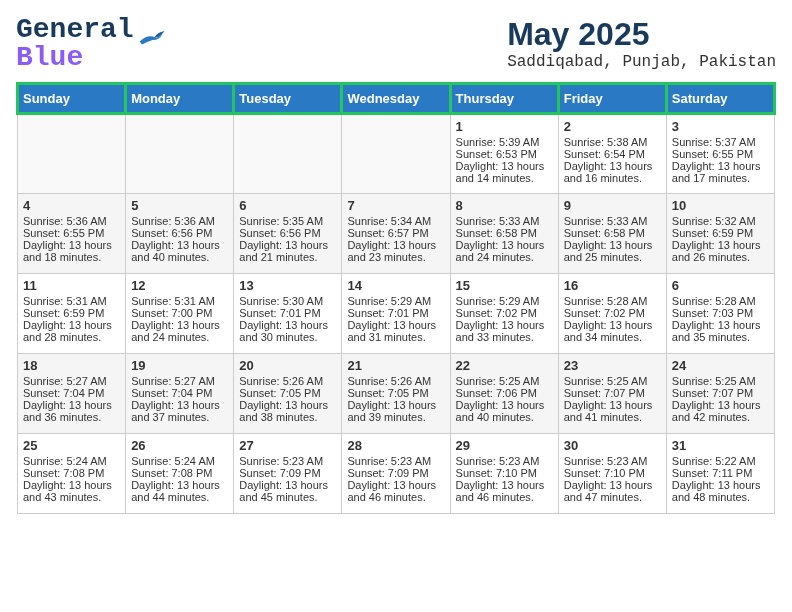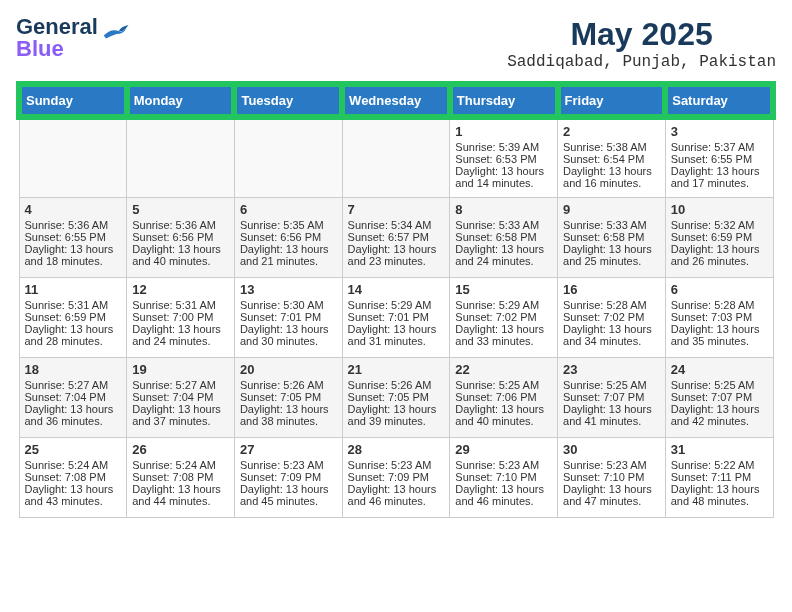--- a/index.html
+++ b/index.html
@@ -15,36 +15,37 @@
       justify-content: space-between;
       align-items: flex-start;
       margin-bottom: 10px;
     }
     .logo {
       display: flex;
       flex-direction: column;
       align-items: flex-start;
     }
     .logo-text {
-      font-size: 22px;
+      font-size: 28px;
       font-weight: bold;
       color: #1a3a5c;
       line-height: 1;
+      font-family: Liberation Mono, monospace;
     }
     .logo-text span.blue {
       color: #8b5cf6;
     }
     .logo-bird {
       width: 30px;
       height: 18px;
       margin-left: 48px;
       margin-top: -8px;
     }
     .title-section {
-      text-align: center;
+      text-align: left;
     }
     .month-year {
       font-size: 32px;
       font-weight: bold;
       color: #1a3a5c;
     }
     .location {
       font-size: 16px;
       color: #333;
       font-family: Liberation Mono, monospace;
@@ -54,21 +55,21 @@
       border-collapse: collapse;
       table-layout: fixed;
     }
     thead tr th {
       background-color: #2979c4;
       color: white;
       font-size: 13px;
       font-weight: bold;
       padding: 6px 4px;
       text-align: left;
-      border: 6px solid #22c55e;
+      border: 3px solid #22c55e;
     }
     tbody tr td {
       vertical-align: top;
       border: 1px solid #ccc;
       padding: 4px 5px;
       font-size: 11px;
       color: #333;
       height: 80px;
       background: #fff;
     }

